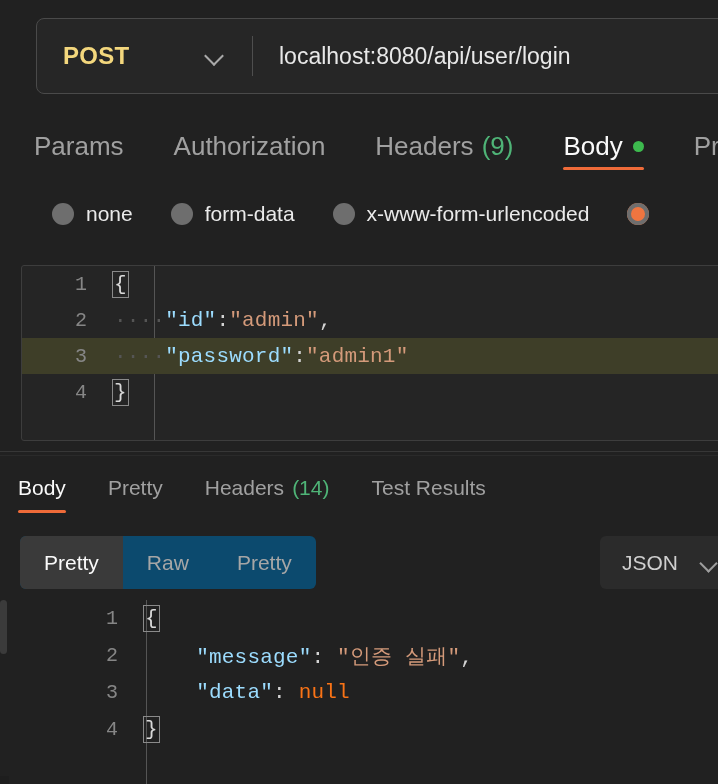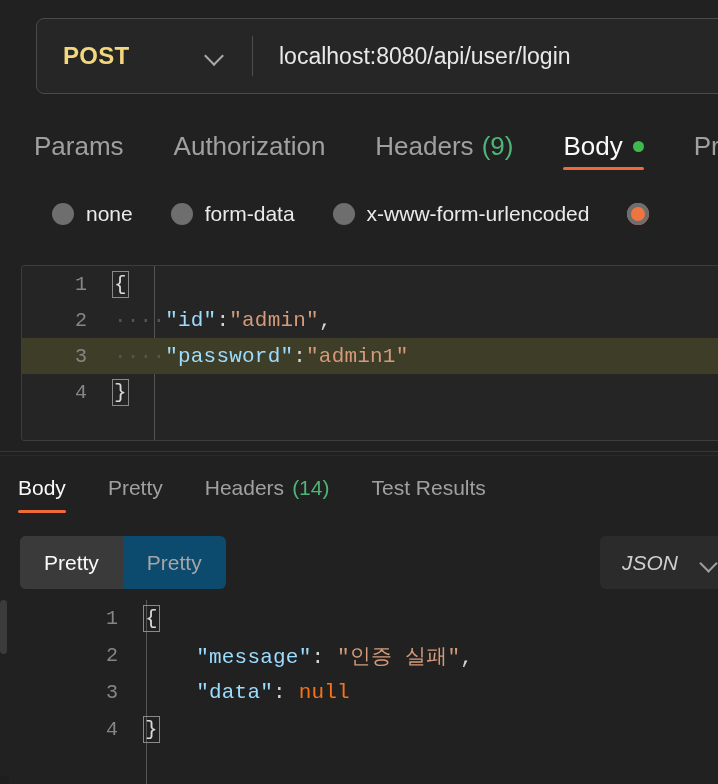--- a/index.html
+++ b/index.html
@@ -310,21 +310,20 @@
     padding: 0 16px 0 22px;
     background: #2b2b2b;
     border-radius: 6px;
     cursor: pointer;
     white-space: nowrap;
   }
   .fmt-label {
     color: #cfcfcf;
     font-size: 21px;
     margin-right: 22px;
-    font-style: italic;
   }
   .chev-sm {
     width: 18px;
     height: 18px;
     position: relative;
     flex: 0 0 18px;
   }
   .chev-sm::before {
     content: "";
     position: absolute;
@@ -449,20 +448,21 @@
         <span>Headers</span>
         <span class="tab-count">(14)</span>
       </div>
       <div class="res-tab">
         <span>Test Results</span>
       </div>
     </div>
 
   <div class="viewmode" id="viewmode">
       <div class="seg active">Pretty</div>
+      <div class="seg">Raw</div>
       <div class="seg">Pretty</div>
     </div>
 
   <div class="fmt-select">
     <span class="fmt-label">JSON</span>
     <span class="chev-sm"></span>
   </div>
 
   <div class="scroll-left"></div>
   <div class="editor" id="res-editor">

